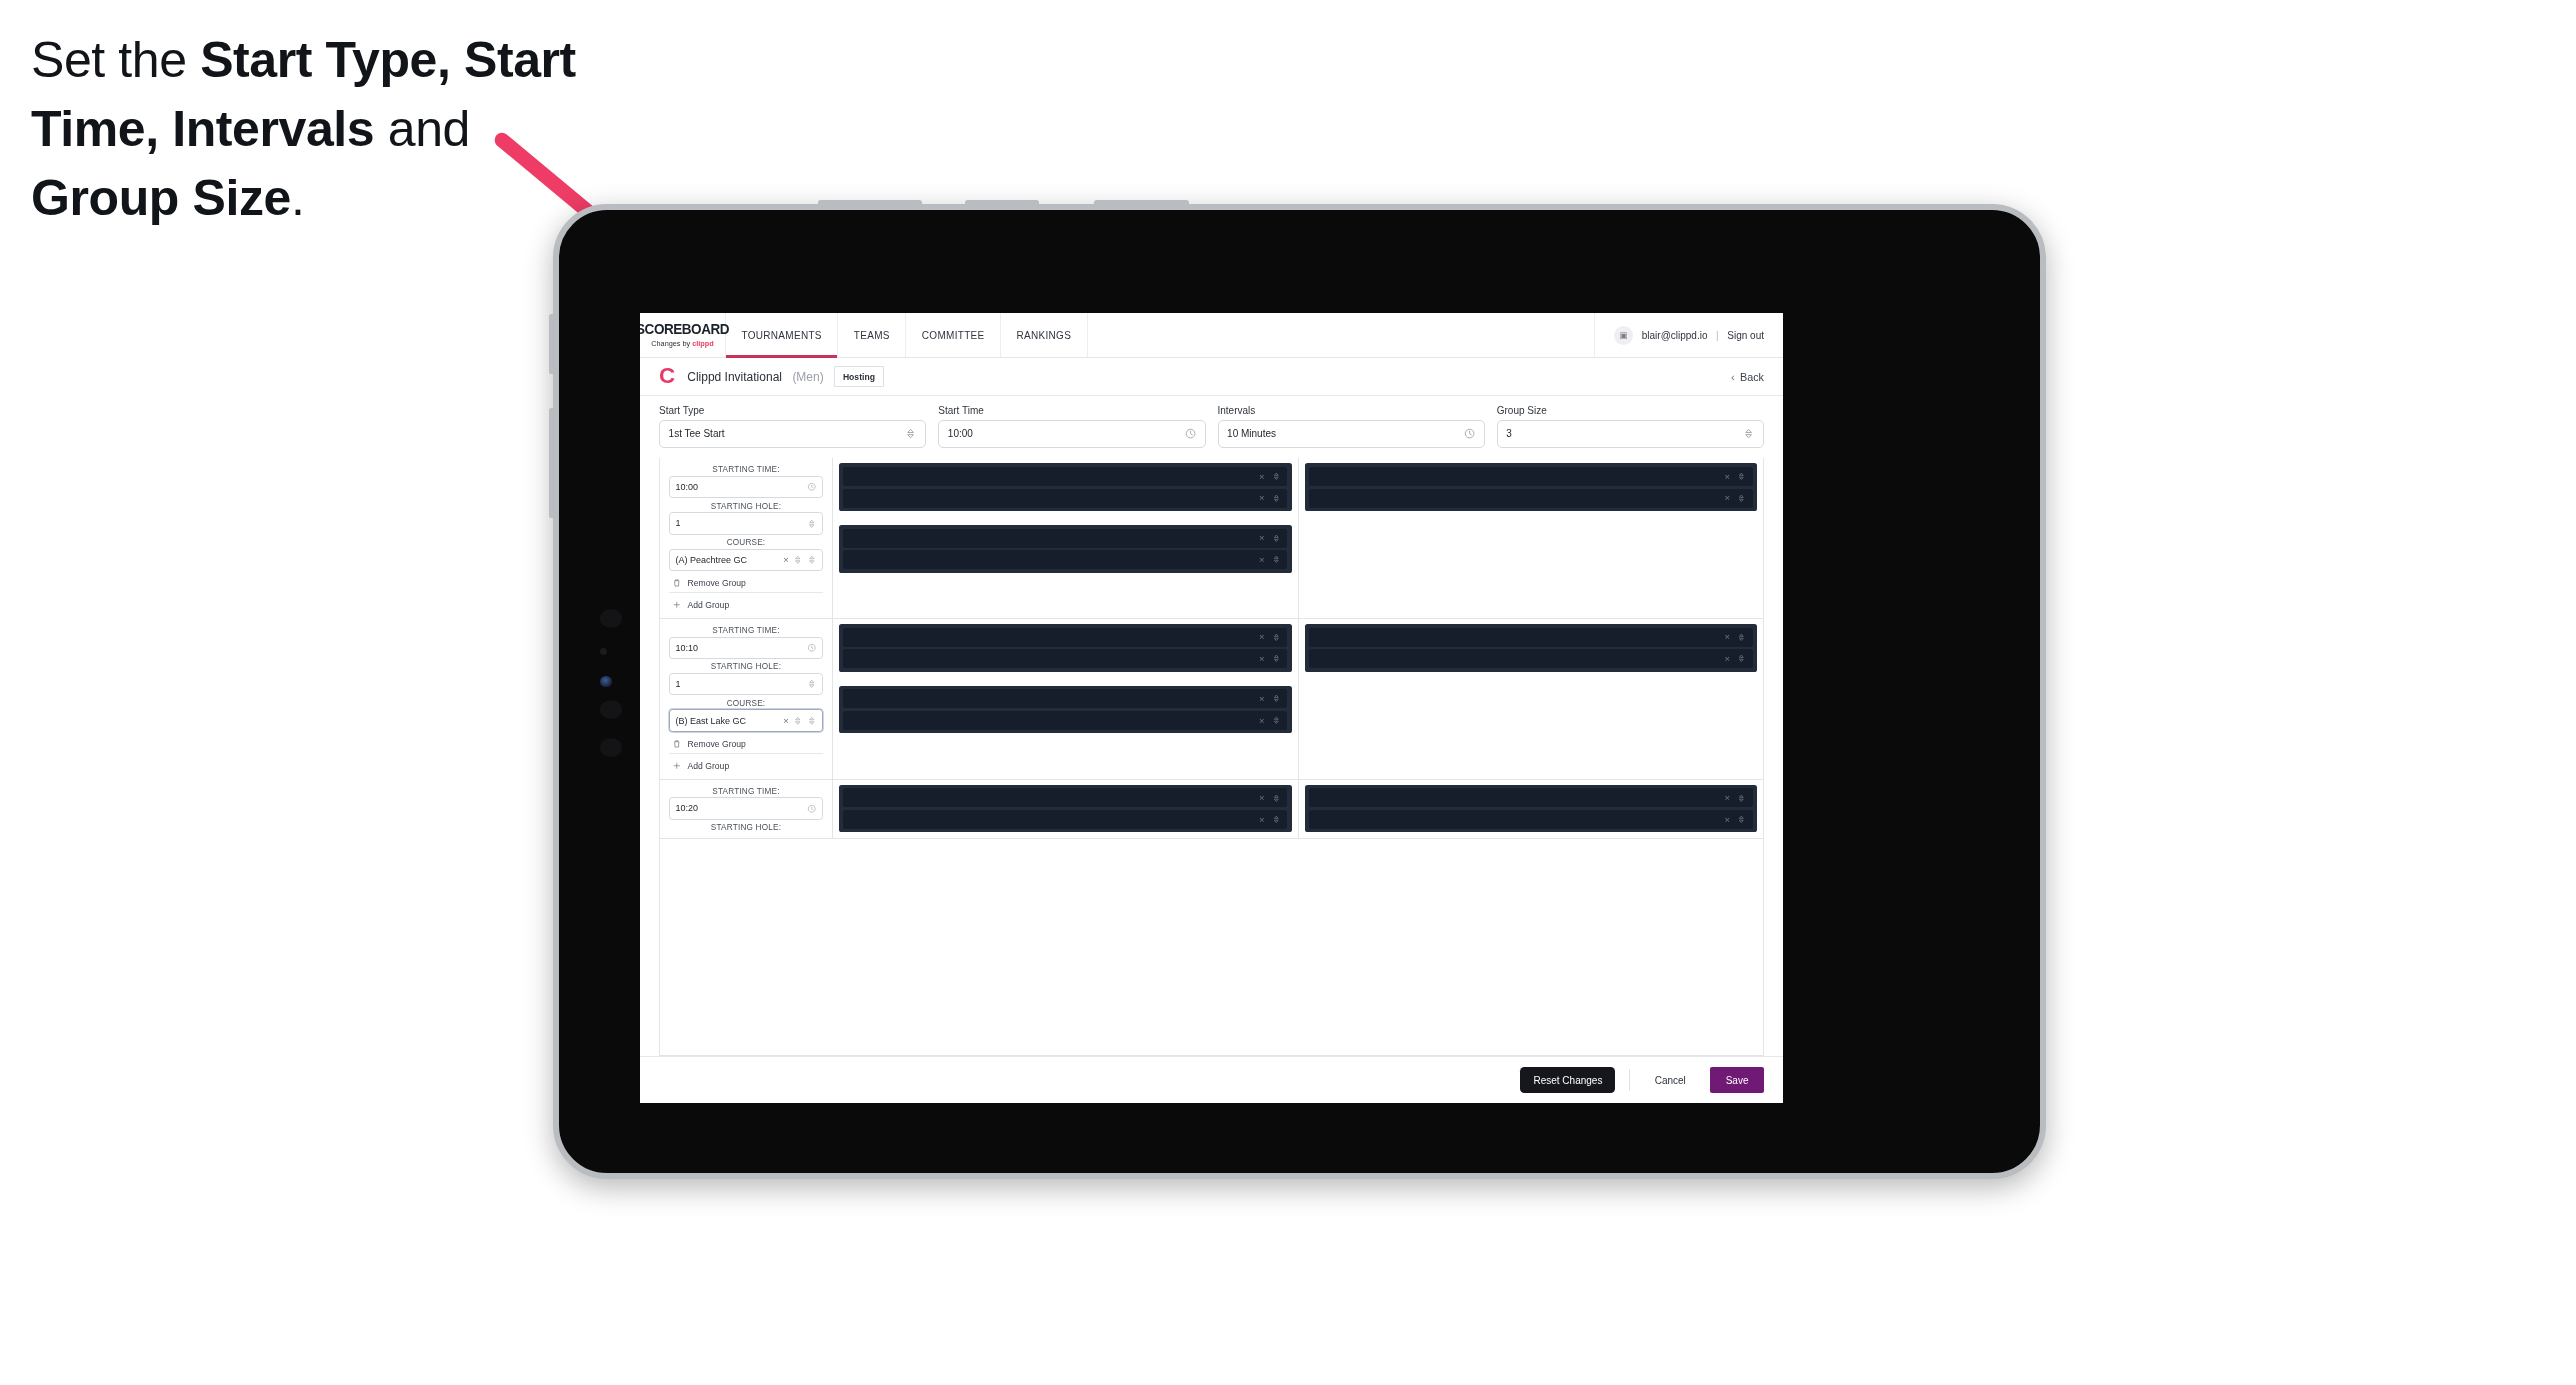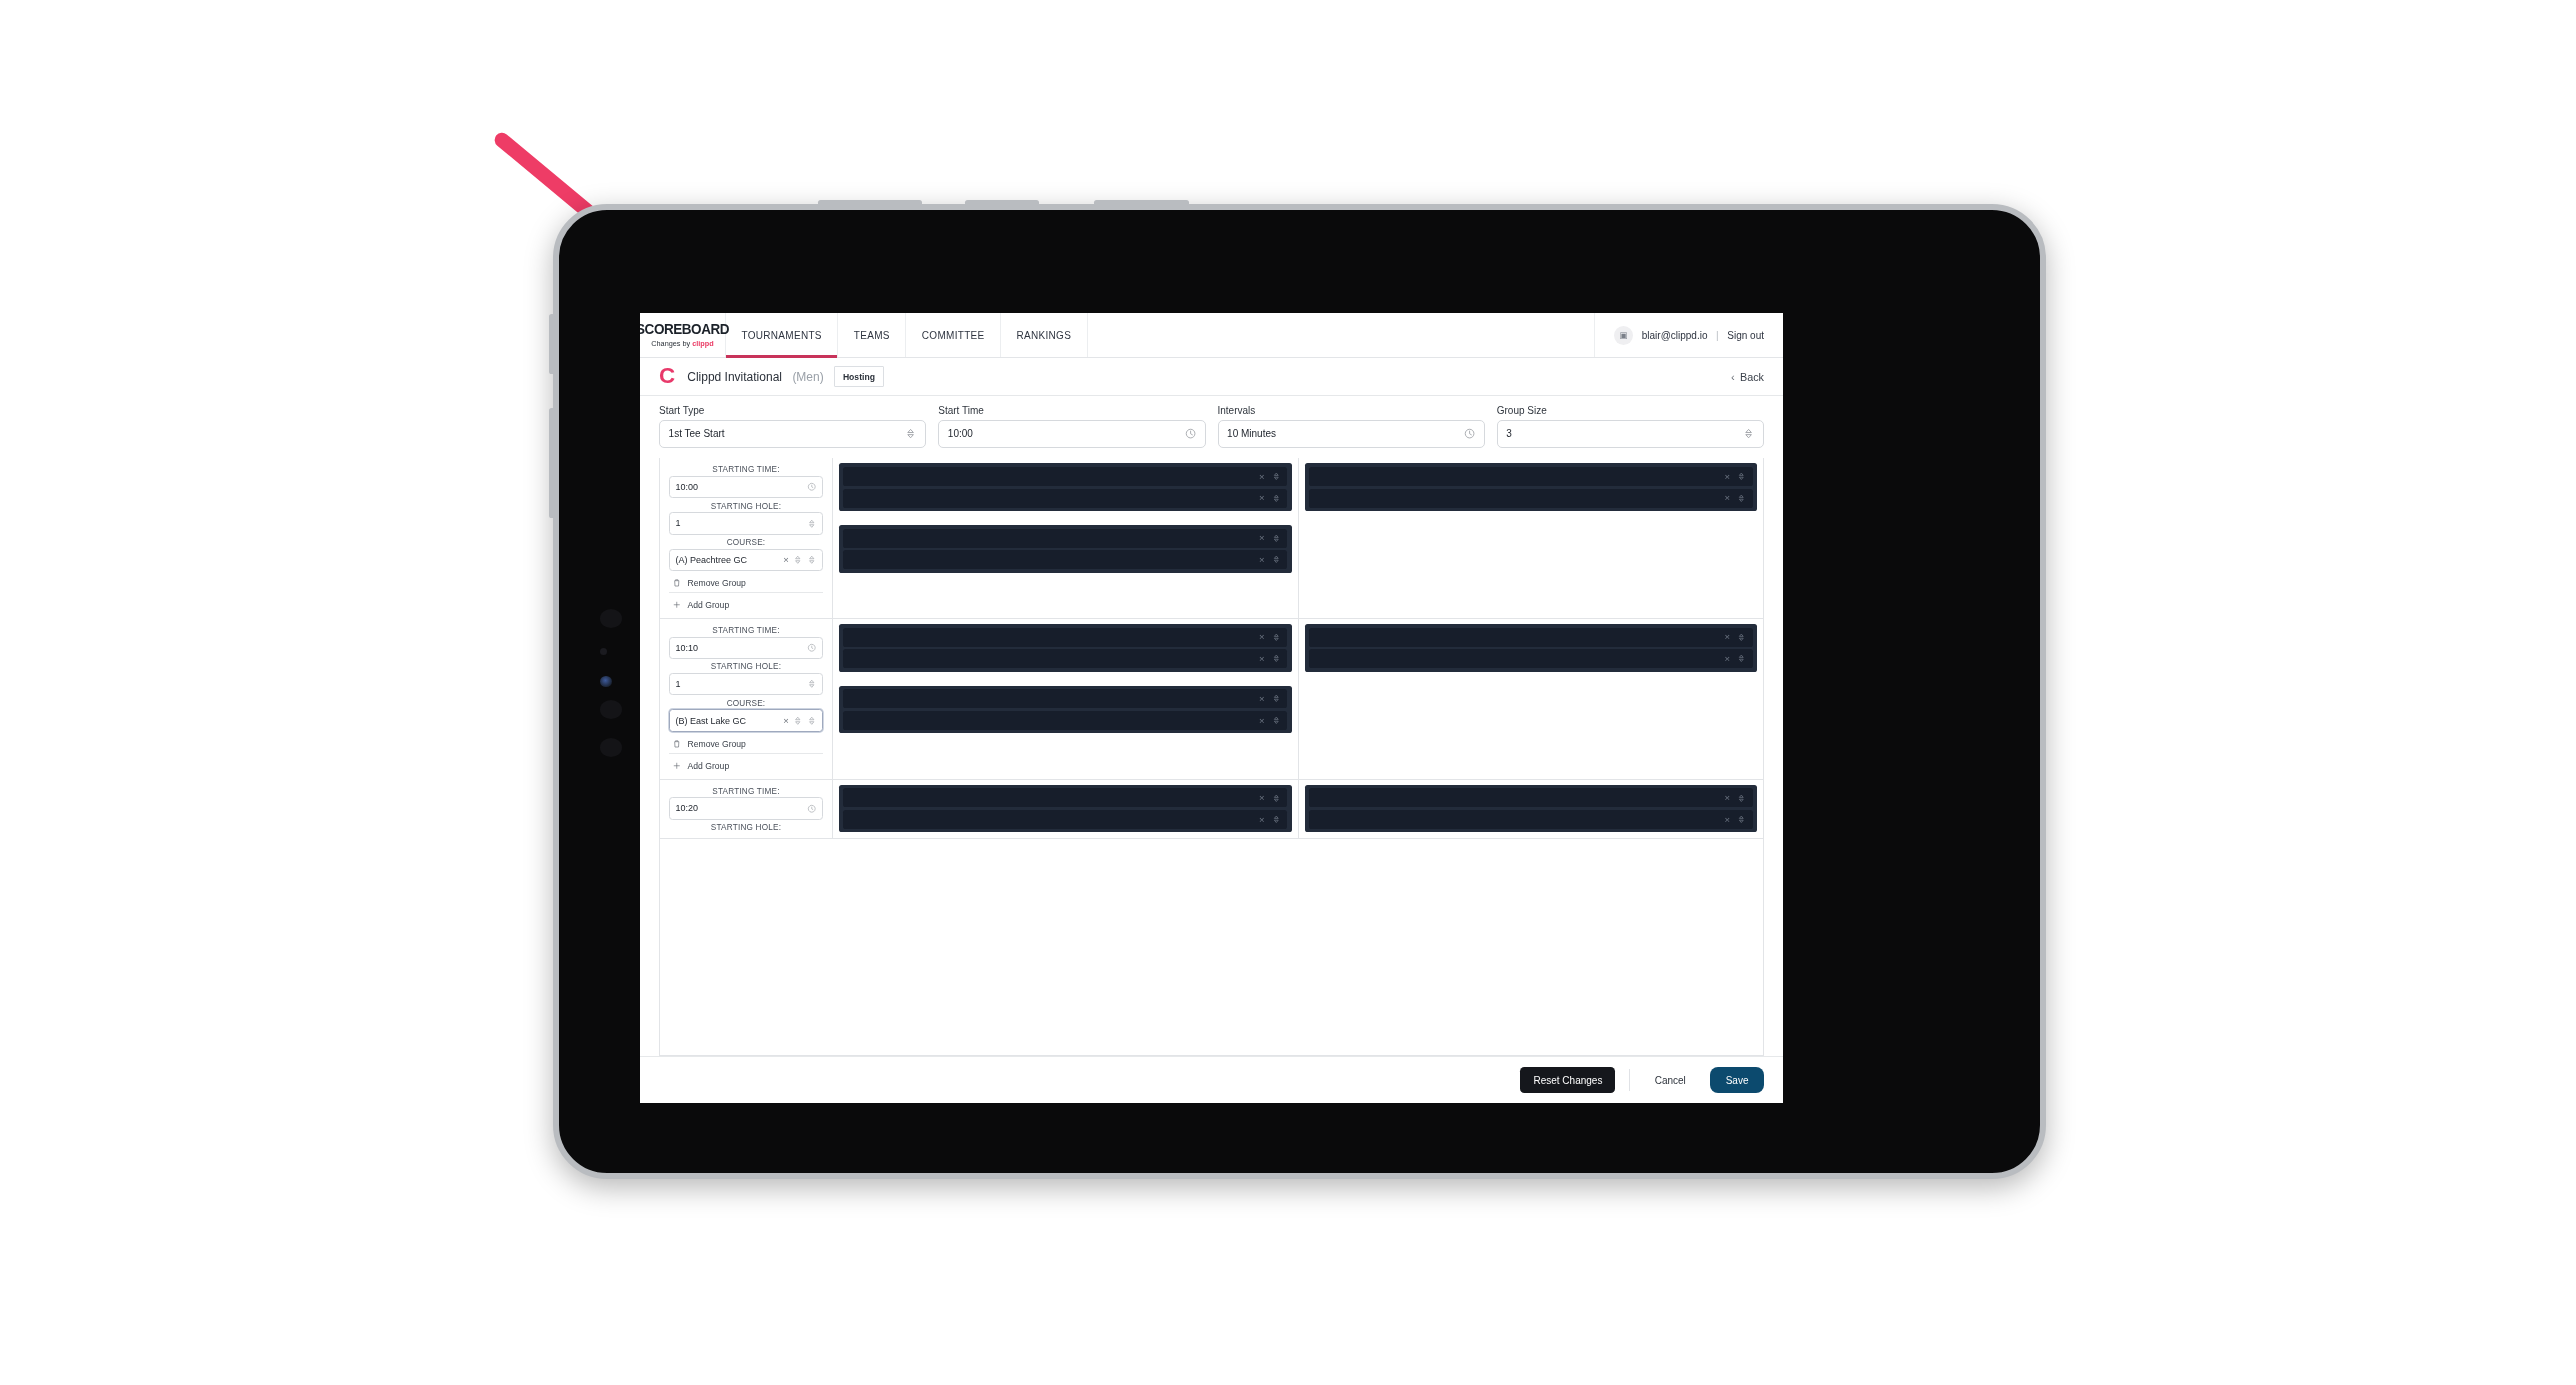--- a/index.html
+++ b/index.html
@@ -191,29 +191,30 @@
     background:#15171c; color:#fff; font-size:10px;
     border:none; border-radius:4.3px; padding: 7.8px 13px; cursor:pointer;
     font-family: inherit;
   }
   #footer .divider { width:0.9px; height:22.4px; background:#e0e2e6; }
   #btn-cancel {
     background:transparent; border:none; color:#2b313a; font-size:10px;
     padding: 7.8px 10.4px; cursor:pointer; font-family: inherit;
   }
   #btn-save {
-    background:#0c4a6e; color:#fff; font-size:10px; border:none;
-    border-radius:8px; padding: 7.8px 15.5px; cursor:pointer; font-family: inherit;
+    background:#701a75; color:#fff; font-size:10px; border:none;
+    border-radius:2px; padding: 7.8px 15.5px; cursor:pointer; font-family: inherit;
   }
 </style>
 </head>
 <body>
 
 <div id="stage">
 
+  <div id="headline"><span>Set the </span><b>Start Type,</b><span> </span><b>Start Time,</b><span> </span><b>Intervals</b><span> and </span><b>Group Size</b><span>.</span></div>
 
   <svg id="arrow" viewBox="0 0 520 440">
     <line x1="22" y1="22" x2="392" y2="330" stroke="#ee3c66" stroke-width="17" stroke-linecap="round"></line>
     <polygon points="300,328 430,420 380,276" fill="#ee3c66"></polygon>
   </svg>
 
   <div id="tablet">
     <div class="dev-btn" id="dev-btn-top1"></div>
     <div class="dev-btn" id="dev-btn-top2"></div>
     <div class="dev-btn" id="dev-btn-top3"></div>

